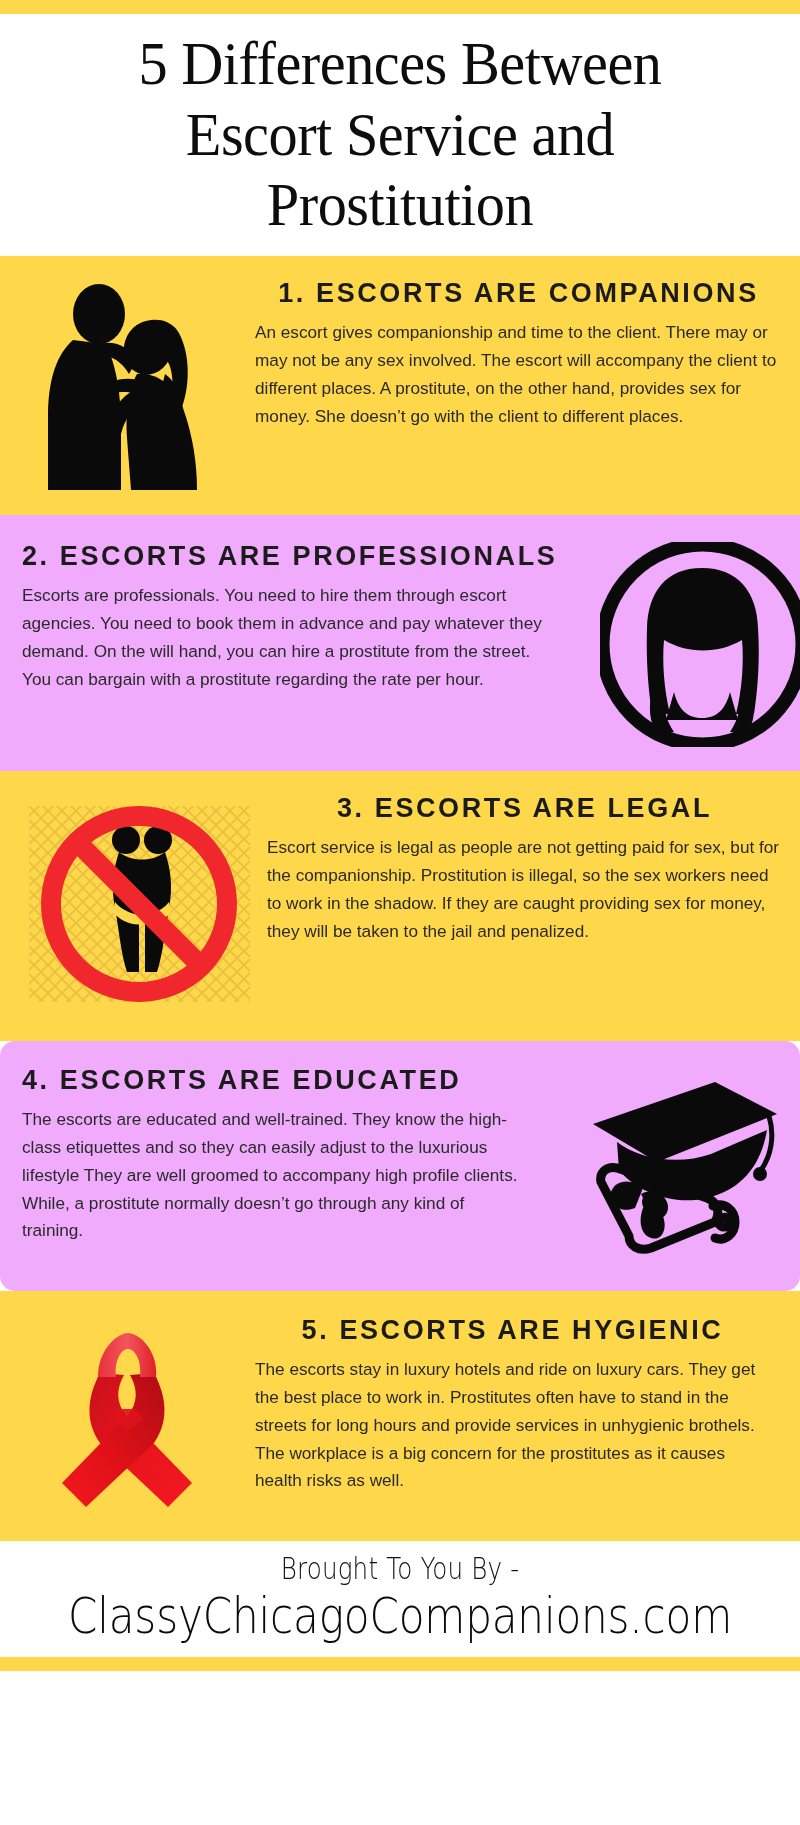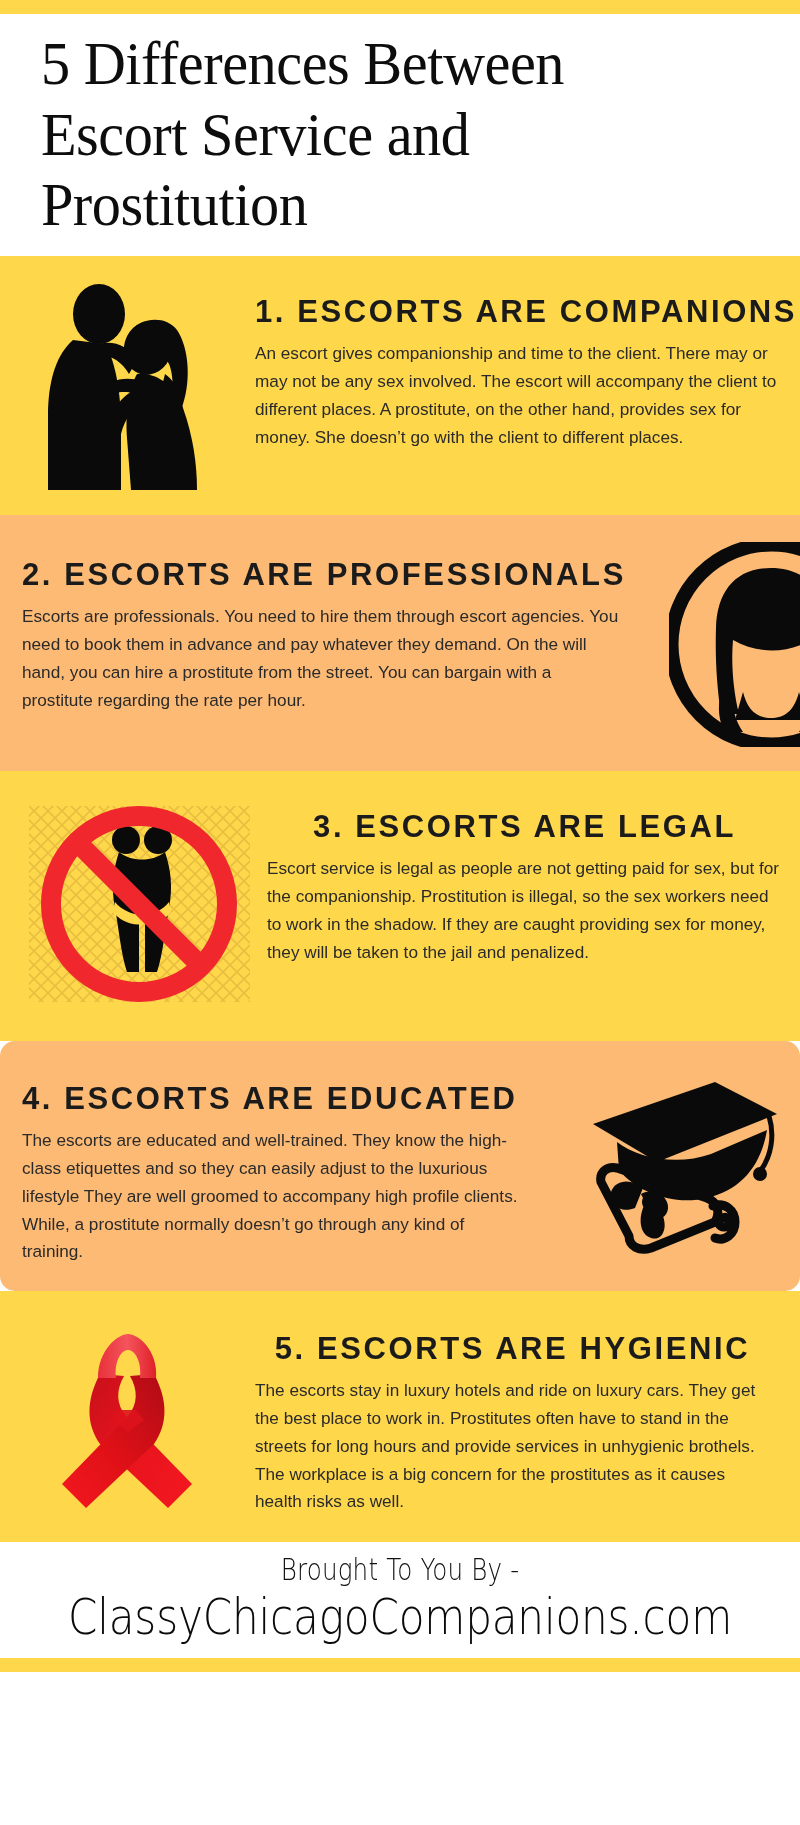--- a/index.html
+++ b/index.html
@@ -28,20 +28,21 @@
   }
   .bar-bottom {
     height: 14px;
     background: #FFD74B;
     width: 100%;
   }
 
   
   .title-block {
     padding: 14px 18px 16px 18px;
+    text-align: center;
   }
   .title-block h1 {
     margin: 0;
     font-family: "Liberation Serif", "DejaVu Serif", serif;
     font-weight: 400;
     font-size: 62px;
     line-height: 1.14;
     letter-spacing: -0.5px;
     color: #0d0d0d;
     transform: scaleX(0.94);
@@ -50,43 +51,43 @@
 
   
   .section {
     position: relative;
     display: flex;
     align-items: flex-start;
     box-sizing: border-box;
     width: 100%;
   }
   .section.yellow { background: #FFD74B; }
-  .section.white  { background: #fdba74; }
+  .section.white  { background: #f0abfc; }
 
   .sec-media {
     flex: 0 0 255px;
     display: flex;
     align-items: center;
     justify-content: center;
     align-self: center;
   }
   .sec-body {
     flex: 1 1 auto;
     padding-right: 18px;
     box-sizing: border-box;
   }
   .sec-body.pad-left { padding-left: 22px; }
 
   .sec-title {
     font-family: "Liberation Sans", sans-serif;
     font-weight: bold;
-    font-size: 31px;
+    font-size: 27px;
     letter-spacing: 2.6px;
     color: #1b1b1b;
-    margin: 16px 0 10px 0;
+    margin: 0 0 10px 0;
     white-space: nowrap;
   }
   .sec-title.center { text-align: center; }
   .sec-text {
     font-family: "Liberation Sans", sans-serif;
     font-weight: 400;
     font-size: 17.2px;
     line-height: 1.62;
     color: #2a2a2a;
     margin: 0;

